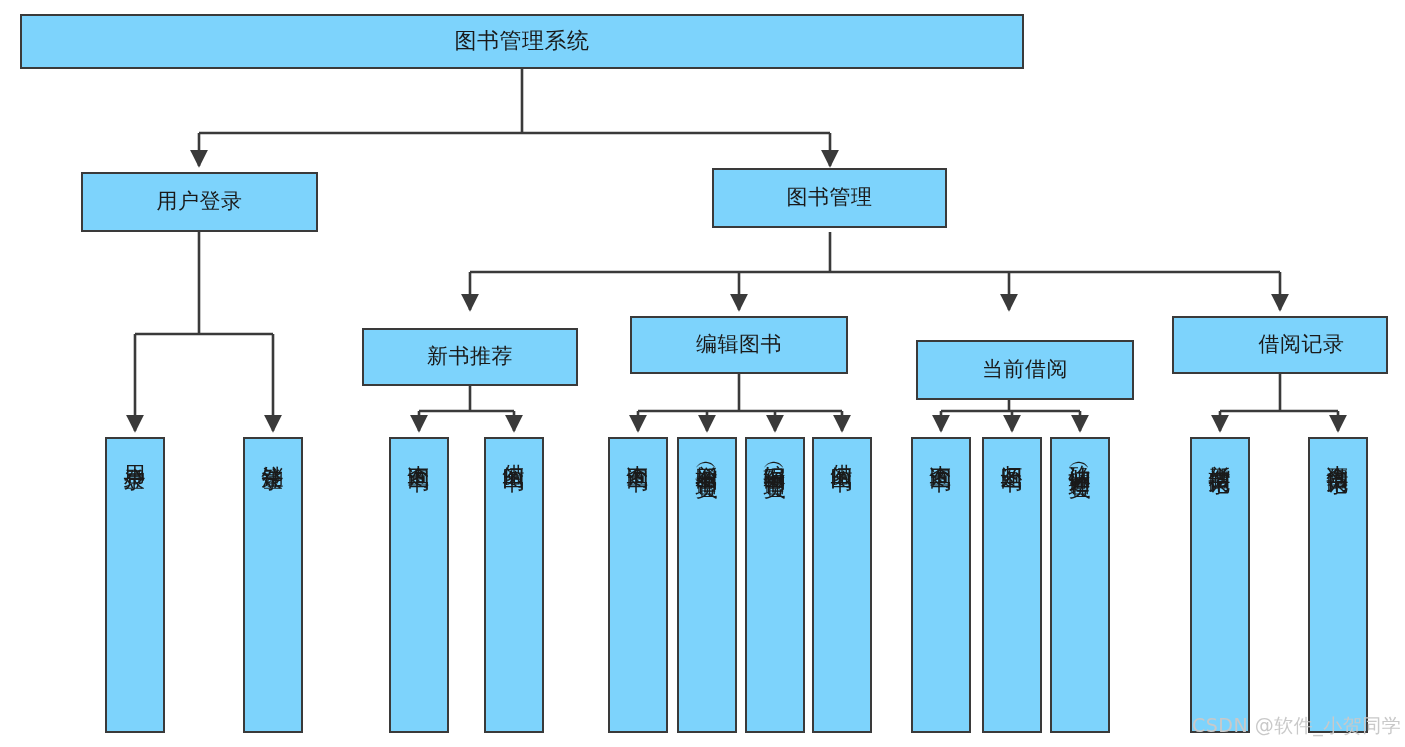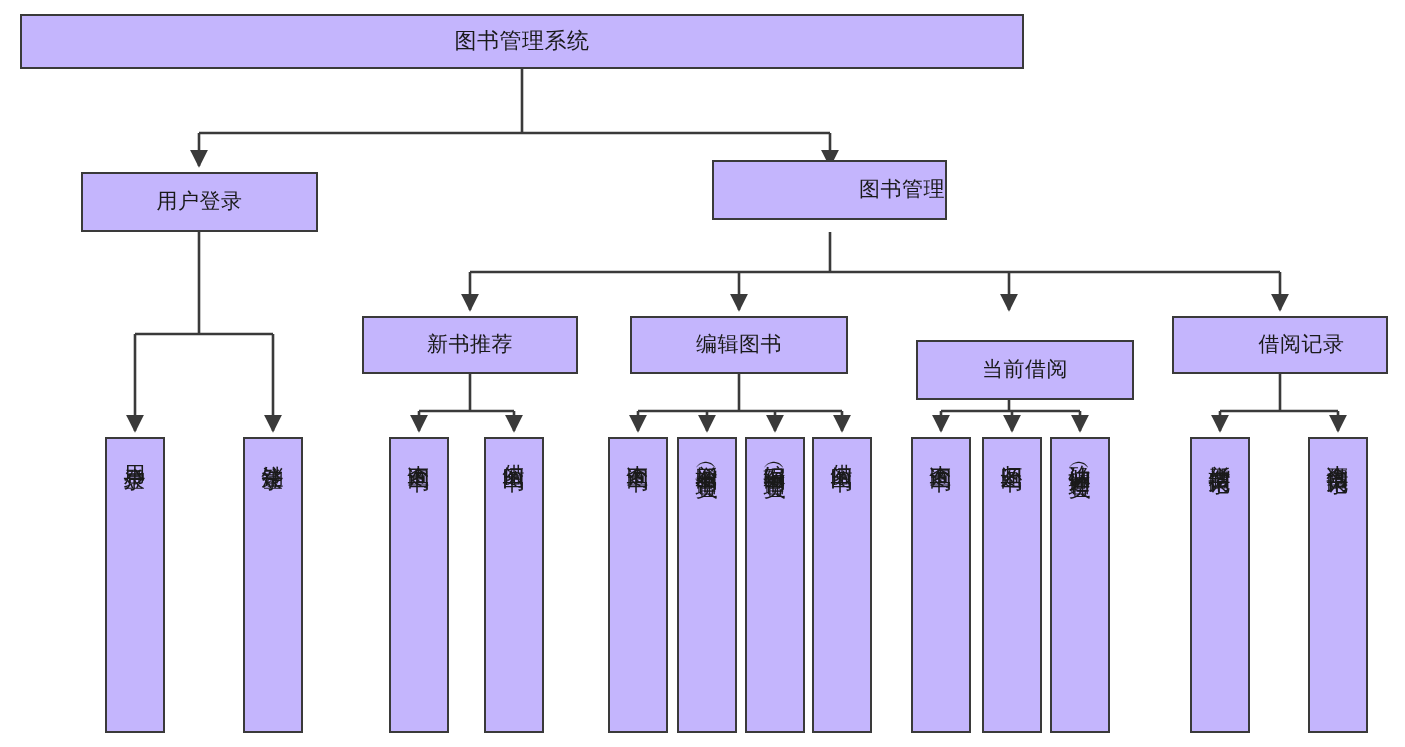--- a/index.html
+++ b/index.html
@@ -21,21 +21,21 @@
     position: absolute;
     left: 0;
     top: 0;
     width: 1405px;
     height: 747px;
     pointer-events: none;
   }
   .node {
     position: absolute;
     box-sizing: border-box;
-    background: #c4b5fd;
+    background: #7dd3fc;
     border: 2px solid #3a3a3a;
     display: flex;
     align-items: center;
     justify-content: center;
     text-align: center;
     color: #1a1a1a;
   }
   .node .lbl {
     display: block;
     line-height: 1.12;
@@ -126,25 +126,25 @@
     </g>
   </svg>
 
   <div class="node horiz root" style="left:20px; top:14px; width:1004px; height:55px;">
     <span class="lbl">图书管理系统</span>
   </div>
 
   <div class="node horiz" style="left:81px; top:172px; width:237px; height:60px;">
     <span class="lbl">用户登录</span>
   </div>
-  <div class="node horiz" style="left:712px; top:160px; width:235px; height:60px;justify-content:flex-end;">
+  <div class="node horiz" style="left:712px; top:168px; width:235px; height:60px;">
     <span class="lbl">图书管理</span>
   </div>
 
-  <div class="node horiz" style="left:362px; top:316px; width:216px; height:58px;">
+  <div class="node horiz" style="left:362px; top:328px; width:216px; height:58px;">
     <span class="lbl">新书推荐</span>
   </div>
   <div class="node horiz" style="left:630px; top:316px; width:218px; height:58px;">
     <span class="lbl">编辑图书</span>
   </div>
   <div class="node horiz" style="left:916px; top:316px; width:218px; height:60px;margin-top:24px;">
     <span class="lbl">当前借阅</span>
   </div>
   <div class="node horiz" style="left:1172px; top:316px; width:216px; height:58px;padding-left:43px;">
     <span class="lbl">借阅记录</span>
@@ -183,14 +183,15 @@
   <div class="node vert" style="left:1050px; top:437px; width:60px; height:296px;">
     <span class="lbl">确认归还（管理员）</span>
   </div>
   <div class="node vert" style="left:1190px; top:437px; width:60px; height:296px;">
     <span class="lbl">新增借阅记录</span>
   </div>
   <div class="node vert" style="left:1308px; top:437px; width:60px; height:296px;">
     <span class="lbl">查询借阅记录</span>
   </div>
 
+  <div class="watermark" style="left:1192px; top:713px;">CSDN @软件_小贺同学</div>
 
 </div>
 
 </body></html>

